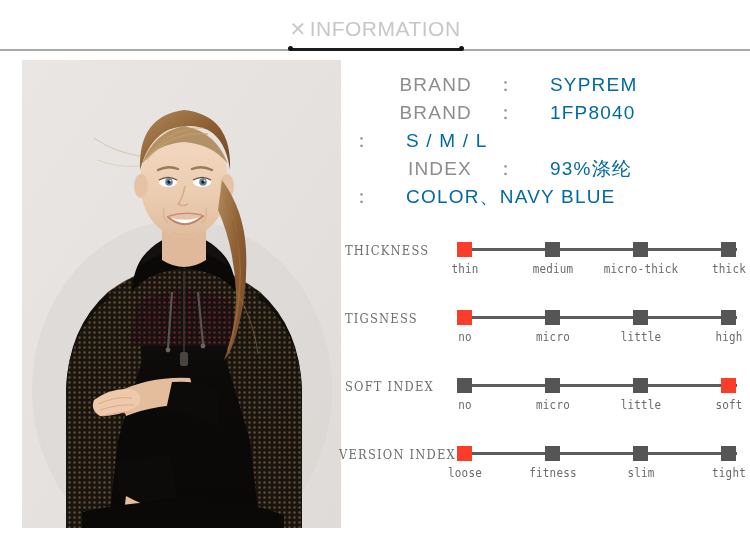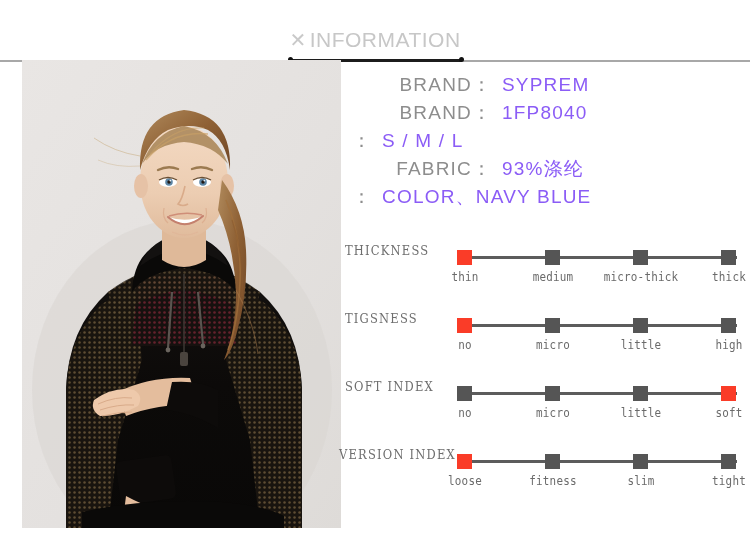--- a/index.html
+++ b/index.html
@@ -12,21 +12,21 @@
     height: 554px;
     position: relative;
     overflow: hidden;
     font-family: "Liberation Sans", sans-serif;
     -webkit-font-smoothing: antialiased;
   }
 
   
   #header {
     position: absolute;
-    left: 0; top: 15px;
+    left: 0; top: 4px;
     width: 692px;
     height: 50px;
   }
   #header-title {
     position: absolute;
     left: 0; top: 13px;
     width: 750px;
     text-align: center;
     font-family: "Liberation Sans", sans-serif;
     font-size: 21px;
@@ -82,33 +82,34 @@
     width: 390px;
   }
   .spec-row {
     display: flex;
     align-items: baseline;
     height: 28px;
     font-size: 19px;
     color: #8d8d8d;
     letter-spacing: 1.2px;
     font-weight: 400;
+    gap: 24px;
   }
   .spec-key {
     width: 120px;
     text-align: right;
     white-space: nowrap;
   }
   .spec-colon {
     width: 16px;
     text-align: center;
   }
   .spec-val {
     padding-left: 14px;
-    color: #8b5cf6;
+    color: #0369a1;
     white-space: nowrap;
   }
 
   
   #scales {
     position: absolute;
     left: 345px; top: 238px;
     width: 400px;
   }
   .scale {
@@ -127,21 +128,21 @@
     white-space: nowrap;
     transform: scaleX(0.92);
     transform-origin: left center;
   }
   .scale-label.wide {
     left: -6px;
     width: 124px;
   }
   .scale-track {
     position: absolute;
-    left: 112px; top: 8px;
+    left: 112px; top: 0;
     width: 288px;
     height: 46px;
   }
   .scale-line {
     position: absolute;
     left: 8px;
     top: 10px;
     width: 272px;
     height: 3px;
     background: #5c5c5c;
@@ -315,21 +316,21 @@
   <div class="spec-row">
     <span class="spec-key">BRAND</span>
     <span class="spec-colon">：</span>
     <span class="spec-val">1FP8040</span>
   </div>
   <div class="spec-row">
     <span class="spec-colon">：</span>
     <span class="spec-val">S / M / L</span>
   </div>
   <div class="spec-row">
-    <span class="spec-key">FABRIC</span>
+    <span class="spec-key">INDEX</span>
     <span class="spec-colon">：</span>
     <span class="spec-val">93%涤纶</span>
   </div>
   <div class="spec-row">
     <span class="spec-colon">：</span>
     <span class="spec-val">COLOR、NAVY BLUE</span>
   </div>
 </div>
 
 <div id="scales">

